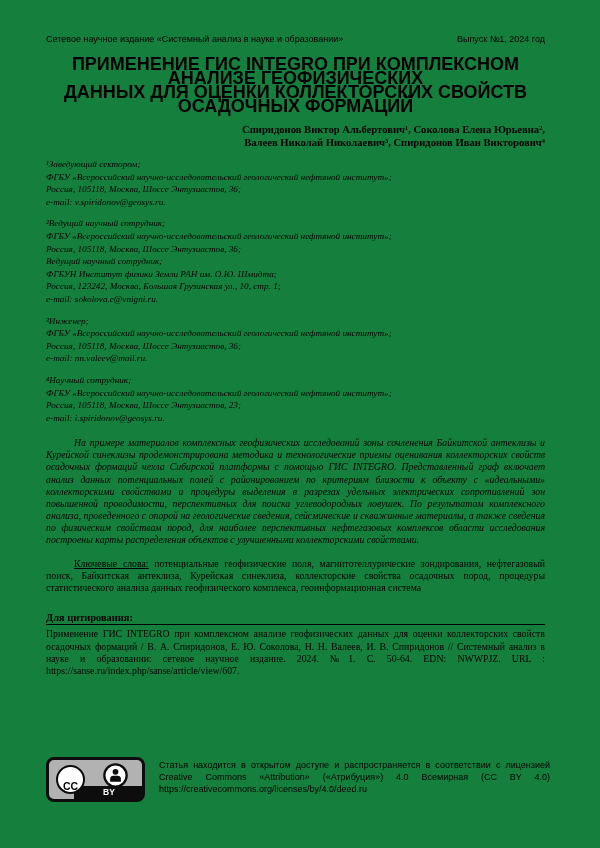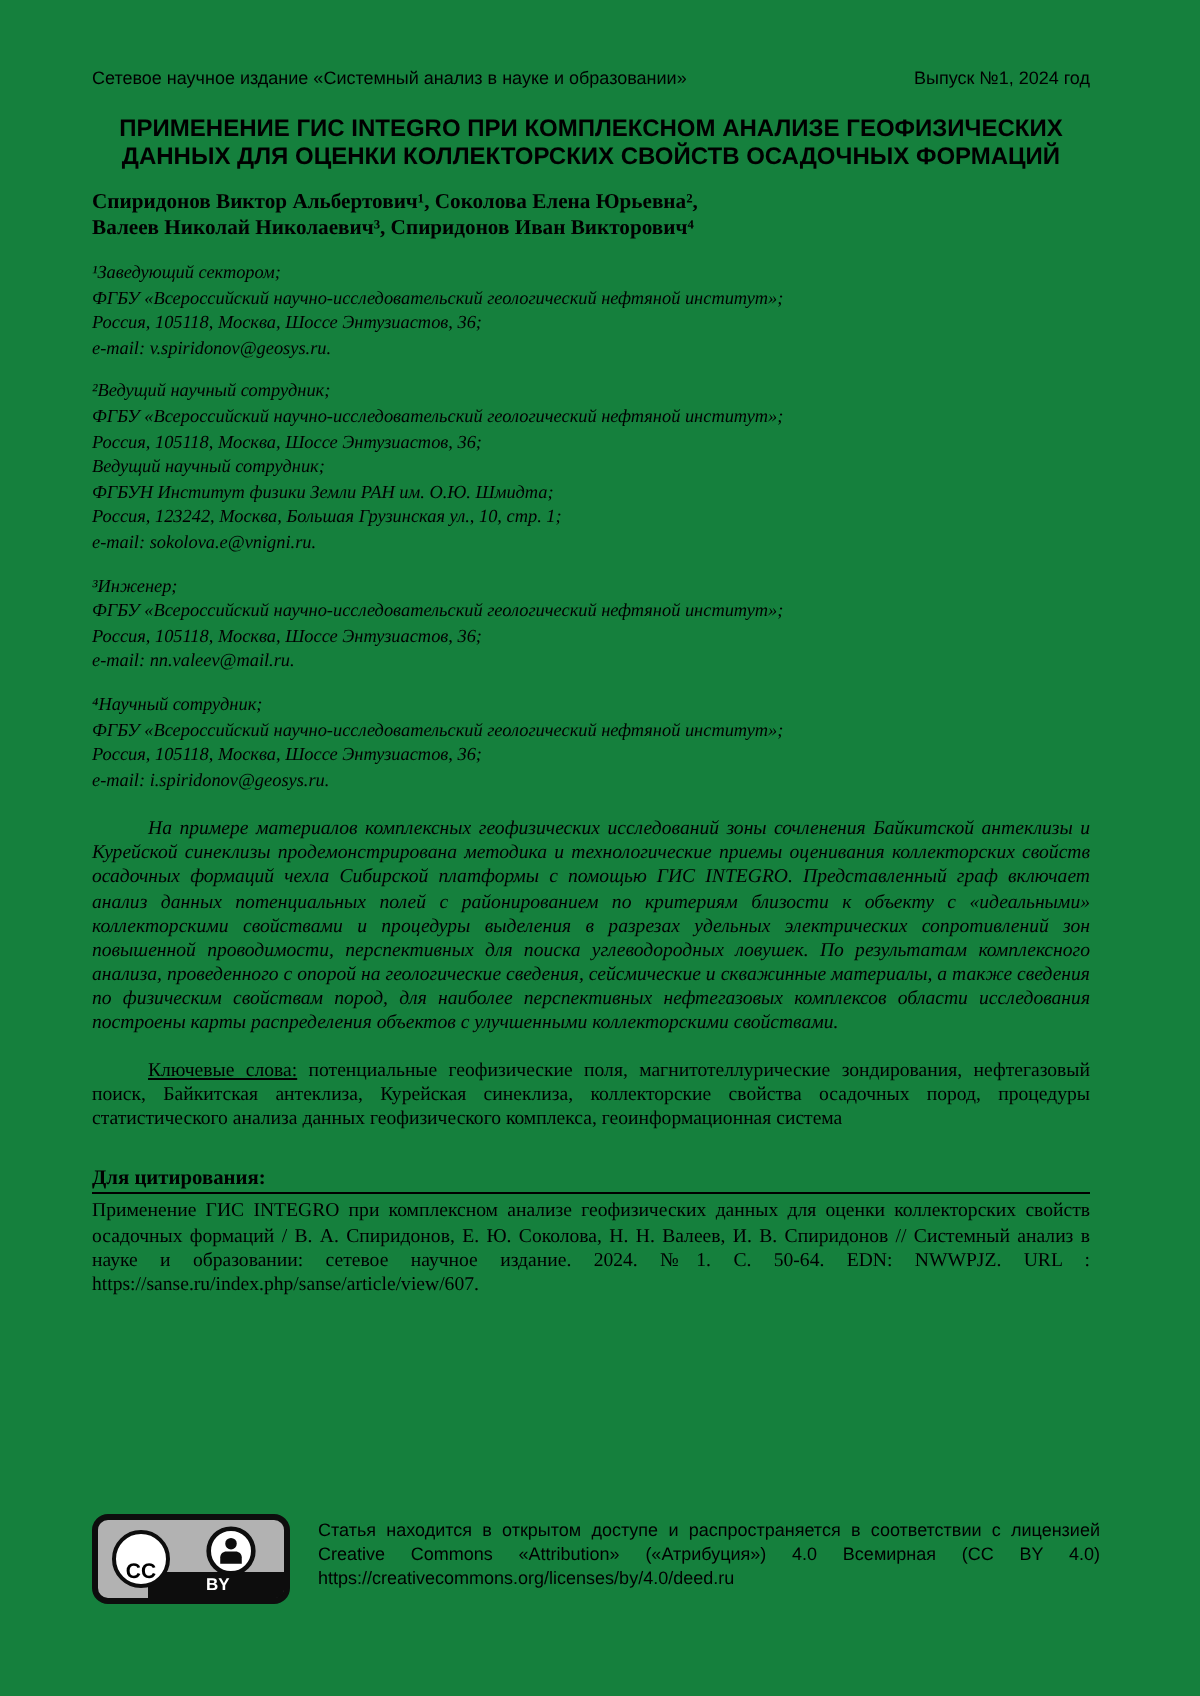--- a/index.html
+++ b/index.html
@@ -6,23 +6,23 @@
   html,body { margin:0; padding:0; background:#ffffff; }
   .page {
     position:relative; width:600px; height:848px; background:#15803d; color:#000;
     font-family:"Liberation Serif", serif; box-sizing:border-box;
     padding:34px 55px 0 46px; overflow:hidden; margin:0 auto;
   }
   .lines { white-space:pre-line; }
   .header-row { display:flex; justify-content:space-between; align-items:baseline;
     font-family:"Liberation Sans", sans-serif; font-size:9px; }
   .udc { font-family:"Liberation Sans", sans-serif; font-size:8.5px; margin-top:11px; }
-  .title { font-family:"Liberation Sans", sans-serif; font-size:12px; font-weight:bold;
+  .title { font-family:"Liberation Sans", sans-serif; font-size:18px; font-weight:bold;
     text-align:center; line-height:14px; margin:13px 0 0 0; }
-  .authors { font-size:10.6px; font-weight:bold; text-align:left; line-height:13px; margin-top:10px; }
+  .authors { font-size:10.6px; font-weight:bold; text-align:right; line-height:13px; margin-top:10px; }
   .affil { font-size:9.2px; font-style:italic; line-height:12.6px; margin-top:9px; }
   .abstract { font-size:9.8px; font-style:italic; text-align:justify; line-height:12.1px;
     text-indent:28px; margin:13px 0 0 0; }
   .keywords { font-size:9.8px; text-align:justify; line-height:12.1px; text-indent:28px; margin:12px 0 0 0; }
   .kw-label { text-decoration:underline; }
   .cite-head { font-size:10.4px; font-weight:bold; border-bottom:1.6px solid #000;
     padding-bottom:1px; margin-top:18px; }
   .citation { font-size:9.8px; text-align:justify; line-height:12.2px; margin:3px 0 0 0; }
 
   .license-row { position:absolute; left:46px; right:50px; bottom:46px;
@@ -70,21 +70,21 @@
 Ведущий научный сотрудник;
 ФГБУН Институт физики Земли РАН им. О.Ю. Шмидта;
 Россия, 123242, Москва, Большая Грузинская ул., 10, стр. 1;
 e-mail: sokolova.e@vnigni.ru.</div>
   <div class="affil lines">³Инженер;
 ФГБУ «Всероссийский научно-исследовательский геологический нефтяной институт»;
 Россия, 105118, Москва, Шоссе Энтузиастов, 36;
 e-mail: nn.valeev@mail.ru.</div>
   <div class="affil lines">⁴Научный сотрудник;
 ФГБУ «Всероссийский научно-исследовательский геологический нефтяной институт»;
-Россия, 105118, Москва, Шоссе Энтузиастов, 36;
+Россия, 105118, Москва, Шоссе Энтузиастов, 23;
 e-mail: i.spiridonov@geosys.ru.</div>
 
   <p class="abstract">На примере материалов комплексных геофизических исследований зоны сочленения Байкитской антеклизы и Курейской синеклизы продемонстрирована методика и технологические приемы оценивания коллекторских свойств осадочных формаций чехла Сибирской платформы с помощью ГИС INTEGRO. Представленный граф включает анализ данных потенциальных полей с районированием по критериям близости к объекту с «идеальными» коллекторскими свойствами и процедуры выделения в разрезах удельных электрических сопротивлений зон повышенной проводимости, перспективных для поиска углеводородных ловушек. По результатам комплексного анализа, проведенного с опорой на геологические сведения, сейсмические и скважинные материалы, а также сведения по физическим свойствам пород, для наиболее перспективных нефтегазовых комплексов области исследования построены карты распределения объектов с улучшенными коллекторскими свойствами.</p>
 
   <p class="keywords"><span class="kw-label">Ключевые слова:</span><span> потенциальные геофизические поля, магнитотеллурические зондирования, нефтегазовый поиск, Байкитская антеклиза, Курейская синеклиза, коллекторские свойства осадочных пород, процедуры статистического анализа данных геофизического комплекса, геоинформационная система</span></p>
 
   <div class="cite-head">Для цитирования:</div>
   <p class="citation">Применение ГИС INTEGRO при комплексном анализе геофизических данных для оценки коллекторских свойств осадочных формаций / В. А. Спиридонов, Е. Ю. Соколова, Н. Н. Валеев, И. В. Спиридонов // Системный анализ в науке и образовании: сетевое научное издание. 2024. №1. С. 50-64. EDN: NWWPJZ. URL : https://sanse.ru/index.php/sanse/article/view/607.</p>
 
   <div class="license-row">

